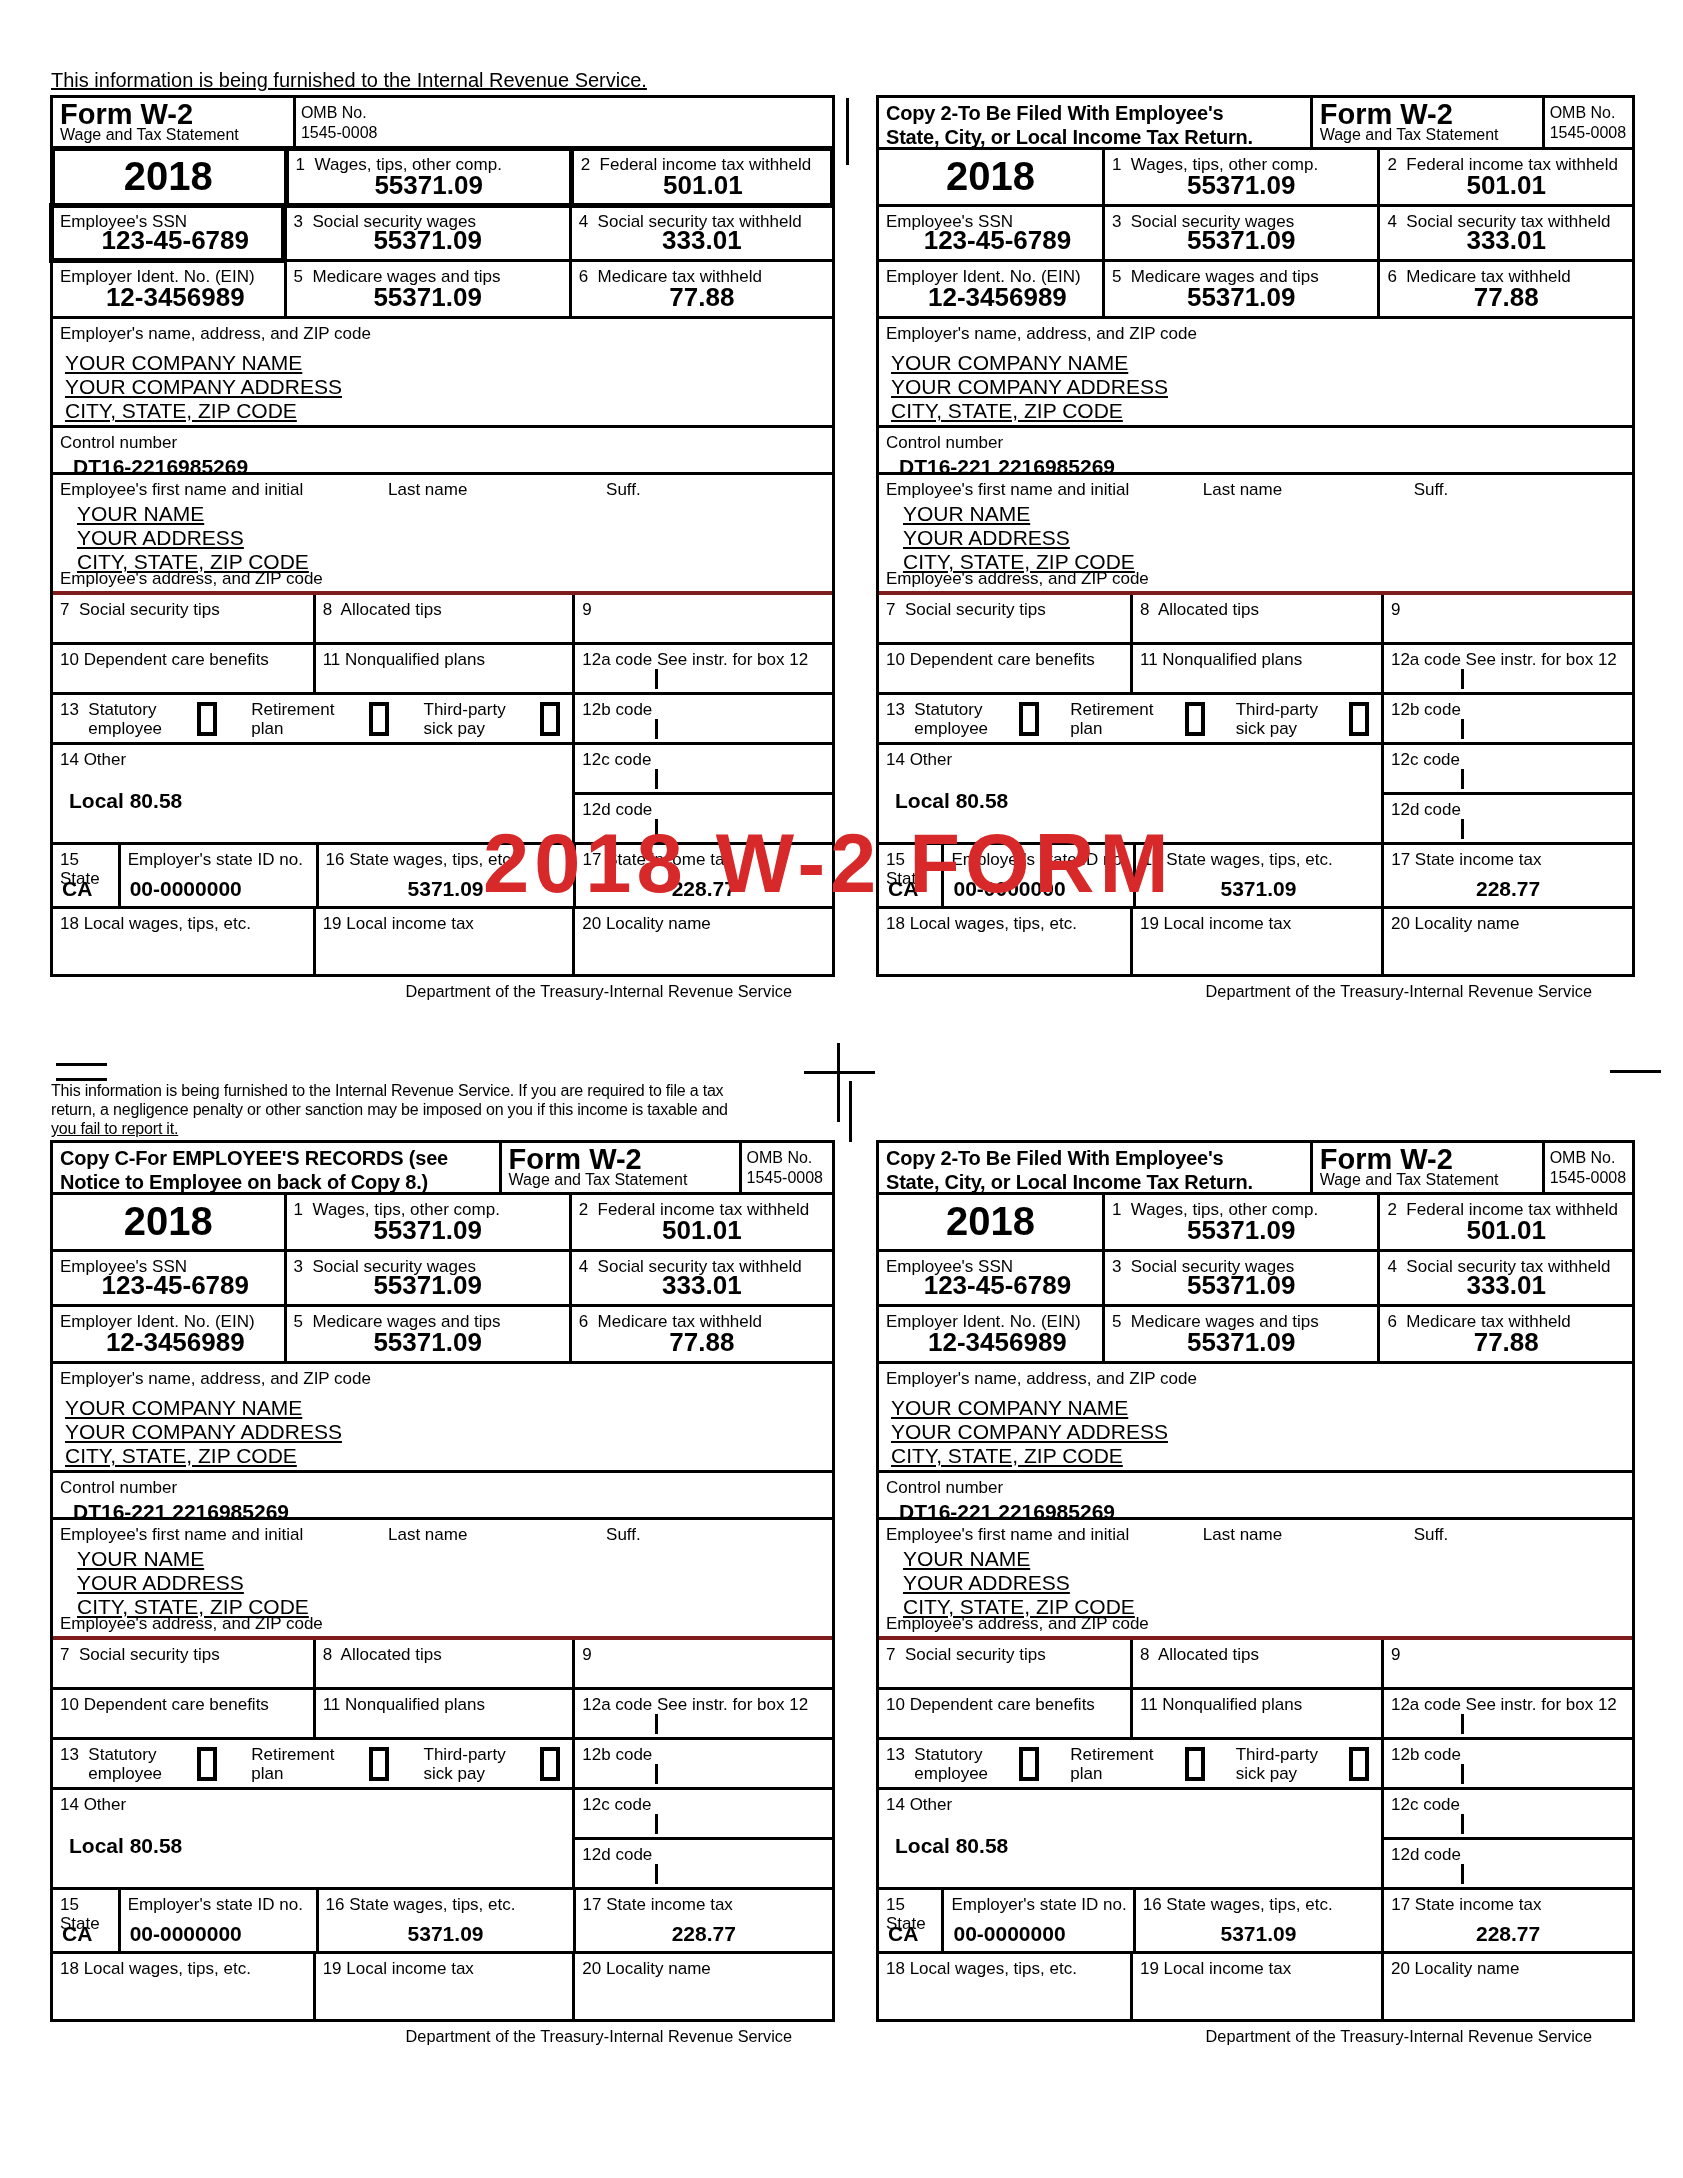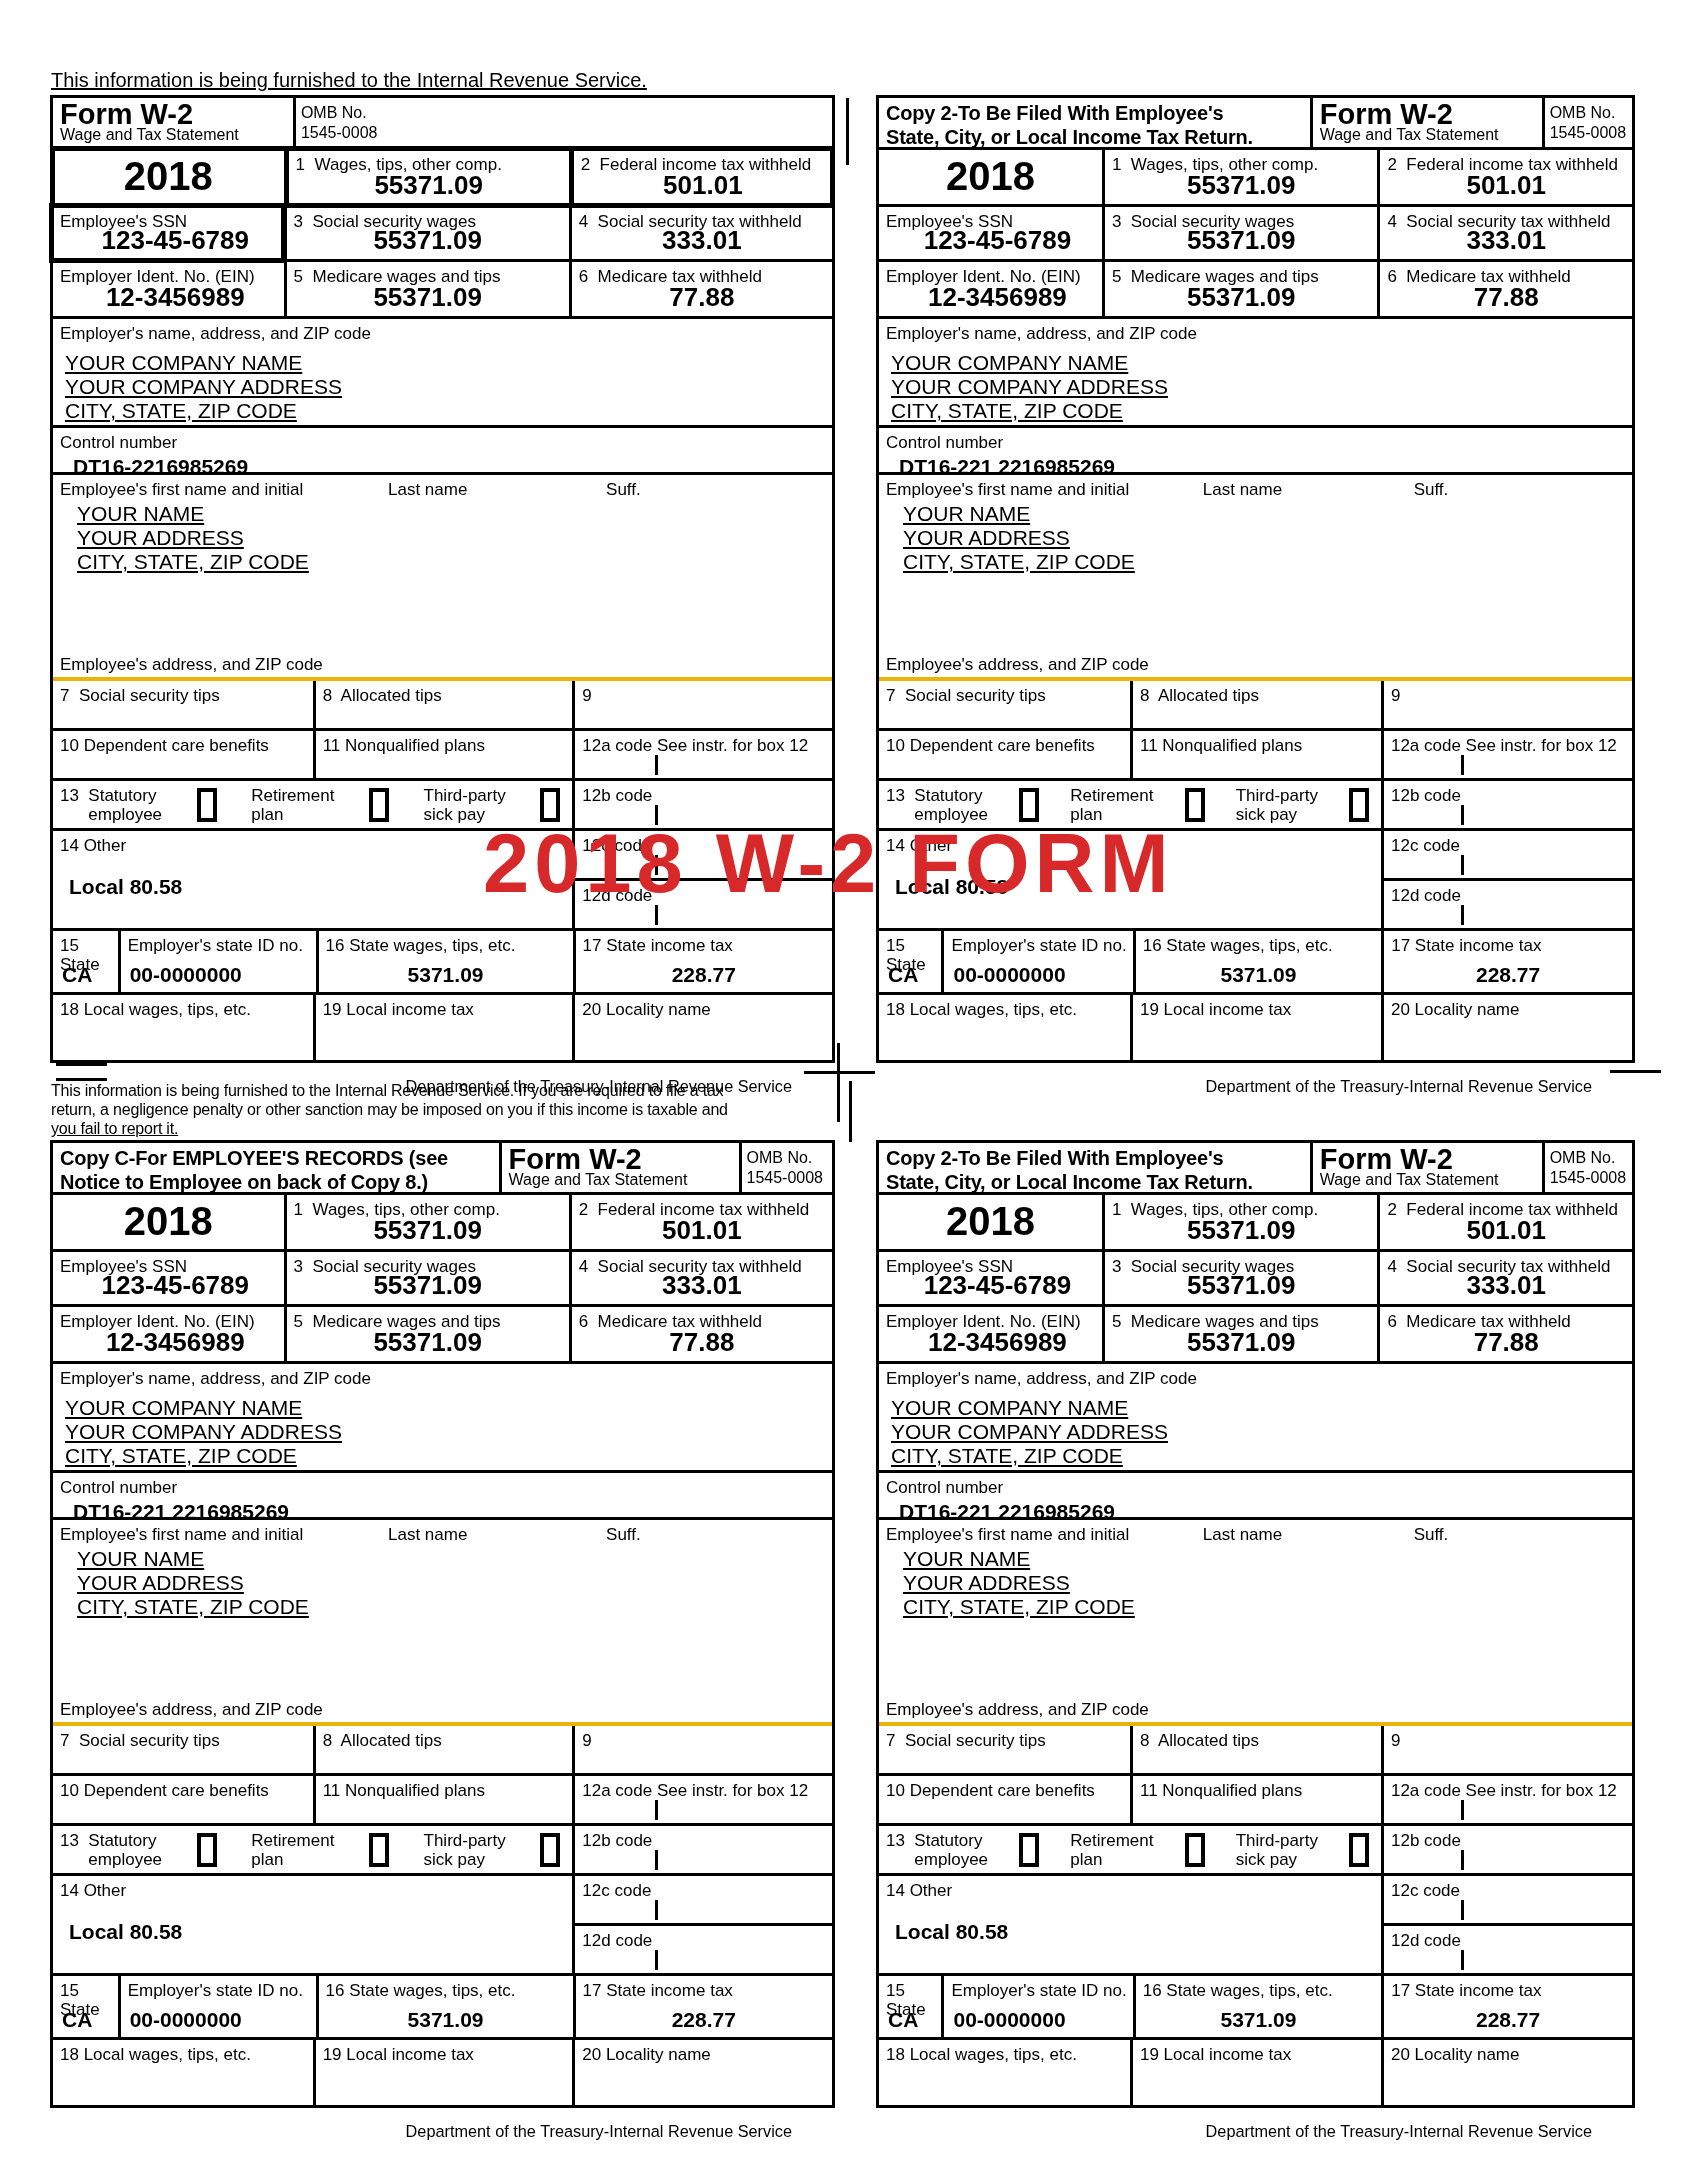--- a/index.html
+++ b/index.html
@@ -15,21 +15,21 @@
   .row:last-of-type{border-bottom:none;}
   .cell{position:relative;height:100%;box-sizing:border-box;}
   .cell + .cell{border-left:3px solid #000;}
 
   .r-header{height:52px;}
   .r-year{height:57px;}
   .r-ssn{height:55px;}
   .r-ein{height:57px;}
   .r-employer{height:109px;display:block;border-bottom:3px solid #000;}
   .r-control{height:47px;display:block;border-bottom:3px solid #000;}
-  .r-emp{height:206px;display:block;border-bottom:4px solid #eab308;}
+  .r-emp{height:120px;display:block;border-bottom:4px solid #7f1d1d;}
   .r7{height:50px;}
   .r10{height:50px;}
   .r13{height:50px;}
   .r14{height:100px;}
   .r15{height:64px;}
   .r18{height:65px;border-bottom:none;}
 
   .c-copy{width:57.2%;}
   .c-formtitle{width:30.8%;}
   .c-omb{width:12%;}
@@ -63,21 +63,21 @@
 
   .tick{position:absolute;left:31%;top:52%;bottom:3px;width:3px;background:#000;}
   .sub{position:relative;flex:1;box-sizing:border-box;}
   .sub-c{border-bottom:3px solid #000;}
   .val14{position:absolute;top:44px;left:16px;font-size:21px;font-weight:bold;}
 
   .c-state{width:8.3%;} .c-stid{width:25.4%;} .c-16{width:33%;} .c-17{width:33.3%;}
   .vlow{position:absolute;bottom:5px;left:9px;font-size:21px;font-weight:bold;}
   .vcenter{left:0;right:0;text-align:center;}
 
-  .form-footer{position:absolute;top:100%;margin-top:17px;right:40px;font-size:16.3px;}
+  .form-footer{position:absolute;top:100%;margin-top:8px;right:40px;font-size:16.3px;}
 
   
   .hl .r-year::after{content:"";position:absolute;inset:-4px -3px -4px -3px;border:5px solid #000;pointer-events:none;z-index:4;}
   .hl .r-year .cell + .cell{border-left-width:5px;}
   .hl .c-ssn::after{content:"";position:absolute;inset:-4px -2px -4px -4px;border:5px solid #000;pointer-events:none;z-index:4;}
 
   .copy-c-note{position:absolute;left:51px;top:1081px;font-size:16px;line-height:19px;letter-spacing:-0.2px;}
   .copy-c-note .u{text-decoration:underline;}
 
   .mark{position:absolute;background:#000;}

